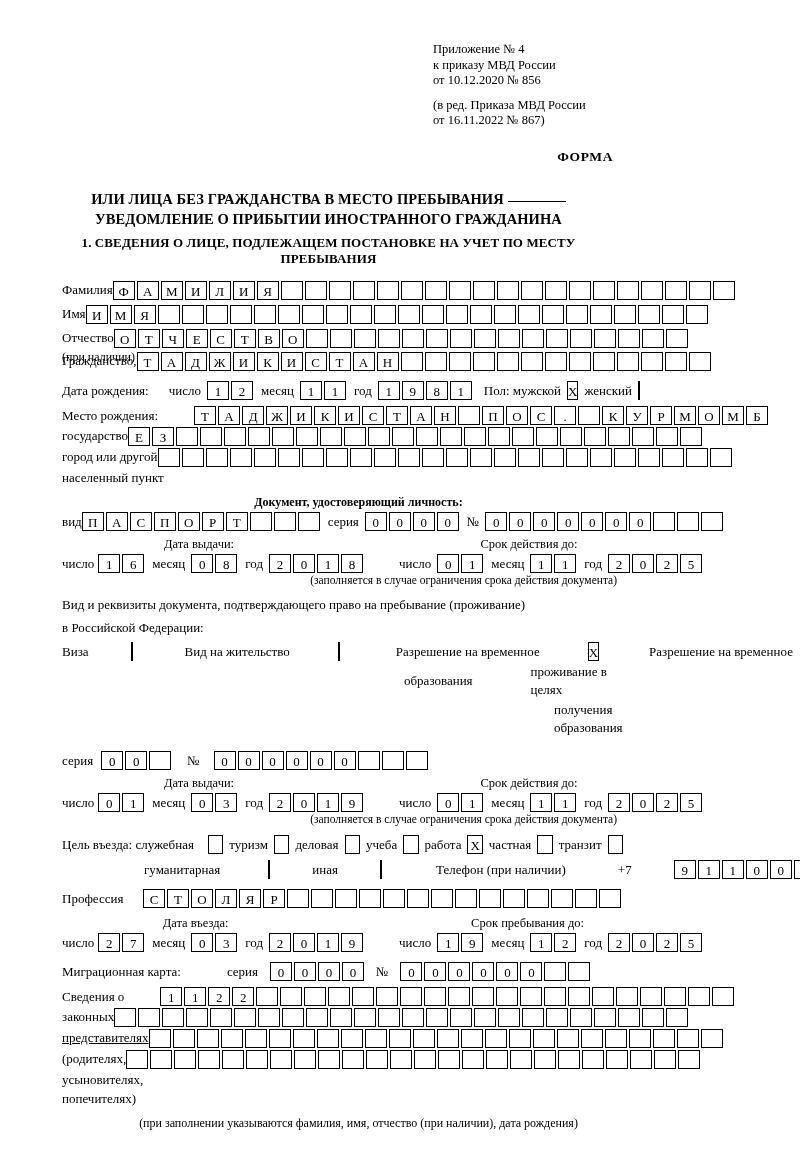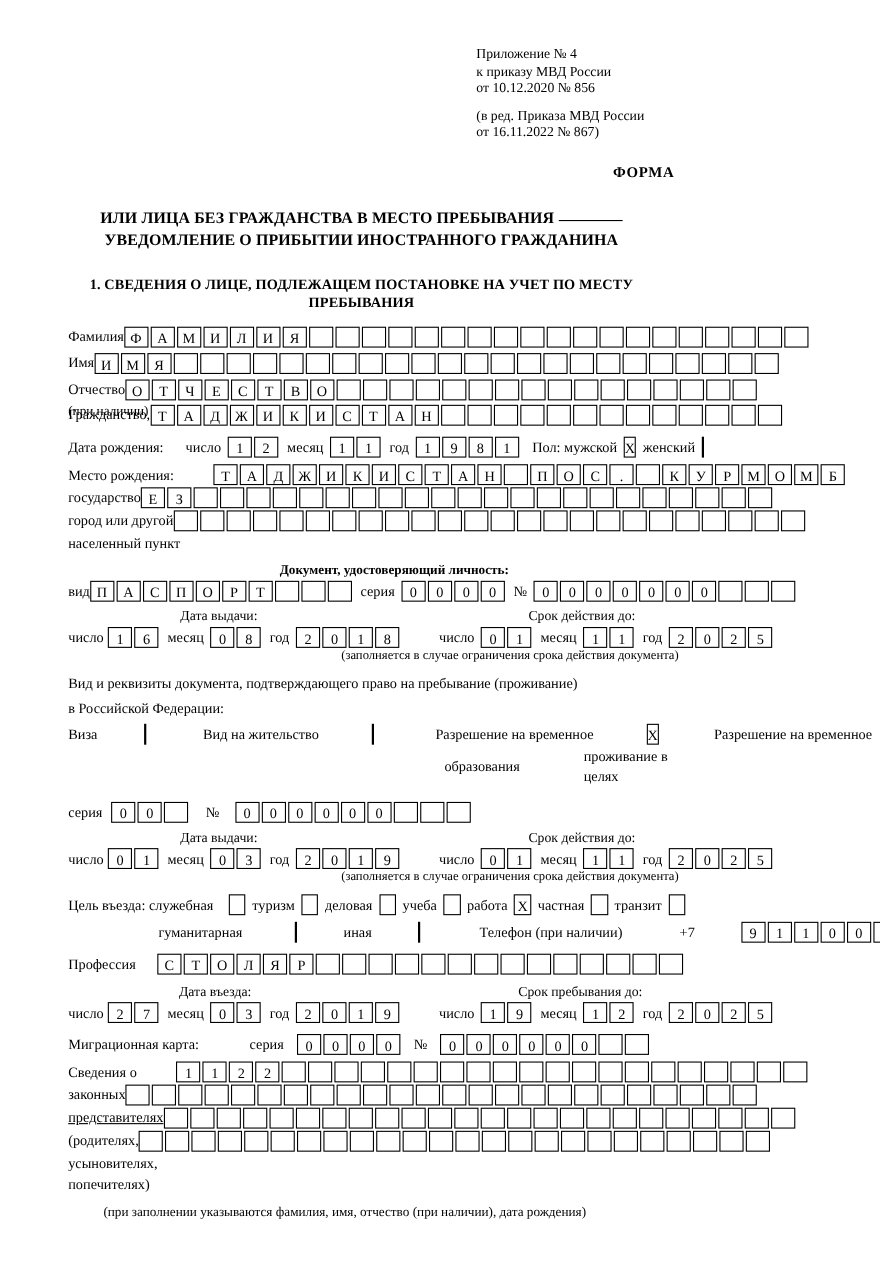--- a/index.html
+++ b/index.html
@@ -58,21 +58,21 @@
     display: inline-block;
     width: 58px;
     border-bottom: 1px solid #000;
     margin-left: 4px;
     vertical-align: 2px;
   }
   .section-title {
     text-align: center;
     font-weight: bold;
     font-size: 13px;
-    margin-top: 22px;
+    margin-top: 6px;
     letter-spacing: 0.1px;
   }
   
   .row {
     display: flex;
     align-items: flex-start;
     margin-top: 5px;
   }
   .label {
     font-size: 13px;
@@ -130,20 +130,21 @@
     text-align: center;
     margin-top: 9px;
   }
   .subcap {
     font-size: 12.5px;
     text-align: center;
     width: 150px;
   }
   .bottom-note {
     font-size: 12px;
+    text-align: center;
     margin-top: 9px;
     padding-left: 60px;
   }
   .flexline { display: flex; align-items: center; }
   .col-lbl { font-size: 13px; line-height: 18px; }
 </style>
 </head>
 <body>
 
 <div class="page">
@@ -508,20 +509,23 @@
     <div class="inline-lbl" style="margin-left:16px;">Вид на жительство</div>
     <div class="chk" style="margin-left:6px;"></div>
     <div class="inline-lbl" style="margin-left:20px;">Разрешение на временное</div>
     <div class="chk" style="margin-left:6px;">X</div>
     <div class="inline-lbl" style="margin-left:14px;">Разрешение на временное</div>
     <div class="chk" style="margin-left:6px;"></div>
   </div>
   <div class="flexline" style="margin-top:2px;">
     <div class="col-lbl" style="margin-left:370px;">образования</div>
     <div class="col-lbl" style="margin-left:58px;">проживание в целях</div>
+  </div>
+  <div class="flexline" style="margin-top:2px;">
+    <div class="col-lbl" style="margin-left:520px;">получения образования</div>
   </div>
 
   <div class="row mt14 flexline">
     <div class="label" style="padding-left:28px;">серия</div>
     <div class="boxes" style="margin-left:8px;" id="stay-series-boxes">
         <div class="bx">0</div>
         <div class="bx">0</div>
         <div class="bx"></div>
       </div>
     <div class="inline-lbl" style="margin-left:14px;">№</div>

